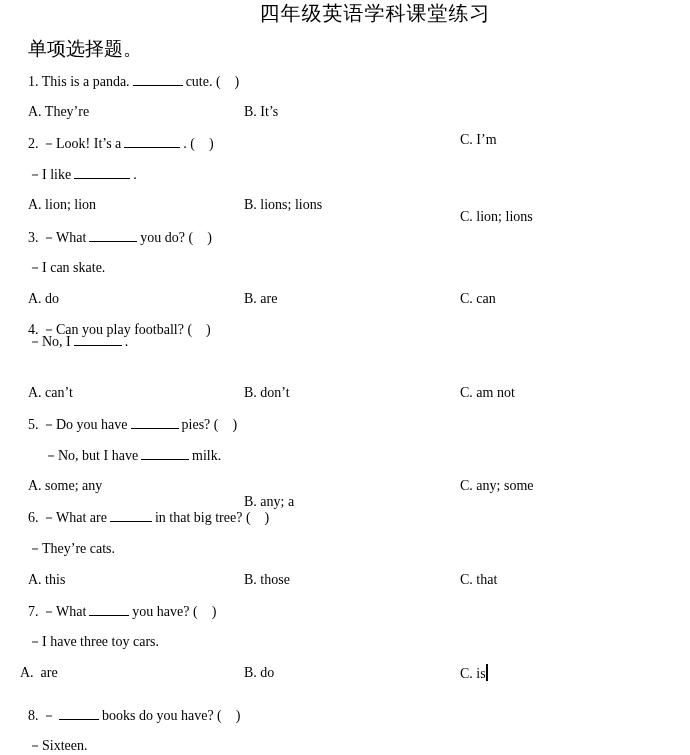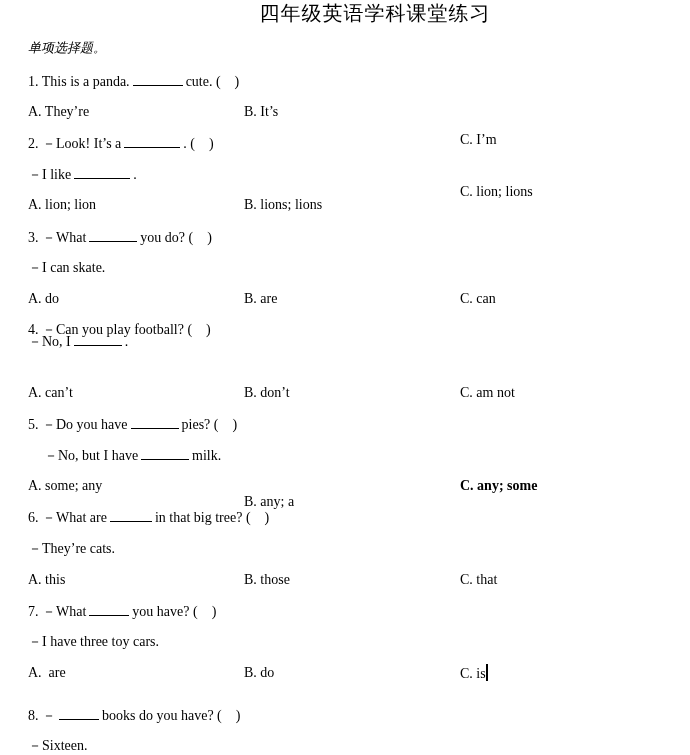--- a/index.html
+++ b/index.html
@@ -2,67 +2,67 @@
 <html><head>
 <meta charset="utf-8">
 <style>
   html, body { margin: 0; padding: 0; background: #ffffff; }
   body { width: 690px; height: 755px; overflow: hidden; position: relative;
          font-family: "Liberation Serif", "DejaVu Serif", serif; color: #000; }
   .title { position: absolute; top: 0; left: 0; width: 690px; text-align: center;
            font-family: "DejaVu Sans", sans-serif; font-size: 20px; line-height: 26px;
            letter-spacing: 1px; padding-left: 30px; }
   .line { position: absolute; left: 28px; font-size: 14px; line-height: 18px; white-space: pre; }
-  .cn { font-family: "DejaVu Sans", sans-serif; font-size: 13px; font-style: italic; }
+  .cn { font-family: "DejaVu Sans", sans-serif; font-size: 19px; }
   .blank { display: inline-block; border-bottom: 1px solid #000; height: 13px; vertical-align: baseline; margin: 0 3px; }
   .opt { position: absolute; font-size: 14px; line-height: 18px; white-space: pre; }
   .cursor { display: inline-block; width: 2px; height: 17px; background: #000; vertical-align: -3px; }
 </style>
 </head>
 <body>
 
 <div class="title">四年级英语学科课堂练习</div>
 
 <div class="line cn" style="top:39px;">单项选择题。</div>
 
 <div class="line" style="top:72px;"><span>1.</span> <span>This is a panda.</span><span class="blank" style="width:50px"></span><span>cute. (    )</span></div>
 <div class="opt" style="top:103px;left:28px;">A. They’re</div>
 <div class="opt" style="top:103px;left:244px;">B. It’s</div>
 <div class="opt" style="top:103px;left:460px;margin-top:28px;">C. I’m</div>
 
 <div class="line" style="top:134px;"><span>2.</span> <span>－Look! It’s a</span><span class="blank" style="width:56px"></span><span>. (    )</span></div>
 <div class="line" style="top:165px;"><span>－I like</span><span class="blank" style="width:56px"></span><span>.</span></div>
 <div class="opt" style="top:196px;left:28px;">A. lion; lion</div>
 <div class="opt" style="top:196px;left:244px;">B. lions; lions</div>
-<div class="opt" style="top:183px;left:460px;">C. lion; lions</div>
+<div class="opt" style="top:208px;left:460px;">C. lion; lions</div>
 
 <div class="line" style="top:228px;"><span>3.</span> <span>－What</span><span class="blank" style="width:48px"></span><span>you do? (    )</span></div>
 <div class="line" style="top:259px;">－I can skate.</div>
 <div class="opt" style="top:290px;left:28px;">A. do</div>
 <div class="opt" style="top:290px;left:244px;">B. are</div>
 <div class="opt" style="top:290px;left:460px;">C. can</div>
 
 <div class="line" style="top:321px;"><span>4.</span> <span>－Can you play football? (    )</span></div>
 <div class="line" style="top:332px;"><span>－No, I</span><span class="blank" style="width:48px"></span><span>.</span></div>
 <div class="opt" style="top:384px;left:28px;">A. can’t</div>
 <div class="opt" style="top:384px;left:244px;">B. don’t</div>
 <div class="opt" style="top:384px;left:460px;">C. am not</div>
 
 <div class="line" style="top:415px;"><span>5.</span> <span>－Do you have</span><span class="blank" style="width:48px"></span><span>pies? (    )</span></div>
 <div class="line" style="top:446px;margin-left:16px;"><span>－No, but I have</span><span class="blank" style="width:48px"></span><span>milk.</span></div>
 <div class="opt" style="top:477px;left:28px;">A. some; any</div>
 <div class="opt" style="top:477px;left:244px;margin-top:16px;">B. any; a</div>
-<div class="opt" style="top:477px;left:460px;font-weight:bold;">C. any; some</div>
+<div class="opt" style="top:477px;left:460px;">C. any; some</div>
 
 <div class="line" style="top:508px;"><span>6.</span> <span>－What are</span><span class="blank" style="width:42px"></span><span>in that big tree? (    )</span></div>
 <div class="line" style="top:540px;">－They’re cats.</div>
 <div class="opt" style="top:571px;left:28px;">A. this</div>
 <div class="opt" style="top:571px;left:244px;">B. those</div>
 <div class="opt" style="top:571px;left:460px;">C. that</div>
 
 <div class="line" style="top:602px;"><span>7.</span> <span>－What</span><span class="blank" style="width:40px"></span><span>you have? (    )</span></div>
 <div class="line" style="top:633px;">－I have three toy cars.</div>
-<div class="opt" style="top:664px;left:28px;">A.  are</div>
+<div class="opt" style="top:664px;left:20px;">A.  are</div>
 <div class="opt" style="top:664px;left:244px;">B. do</div>
 <div class="opt" style="top:664px;left:460px;"><span>C. is</span><span class="cursor"></span></div>
 
 <div class="line" style="top:706px;"><span>8.</span> <span>－</span><span class="blank" style="width:40px"></span><span>books do you have? (    )</span></div>
 <div class="line" style="top:737px;">－Sixteen.</div>
 
 </body></html>

